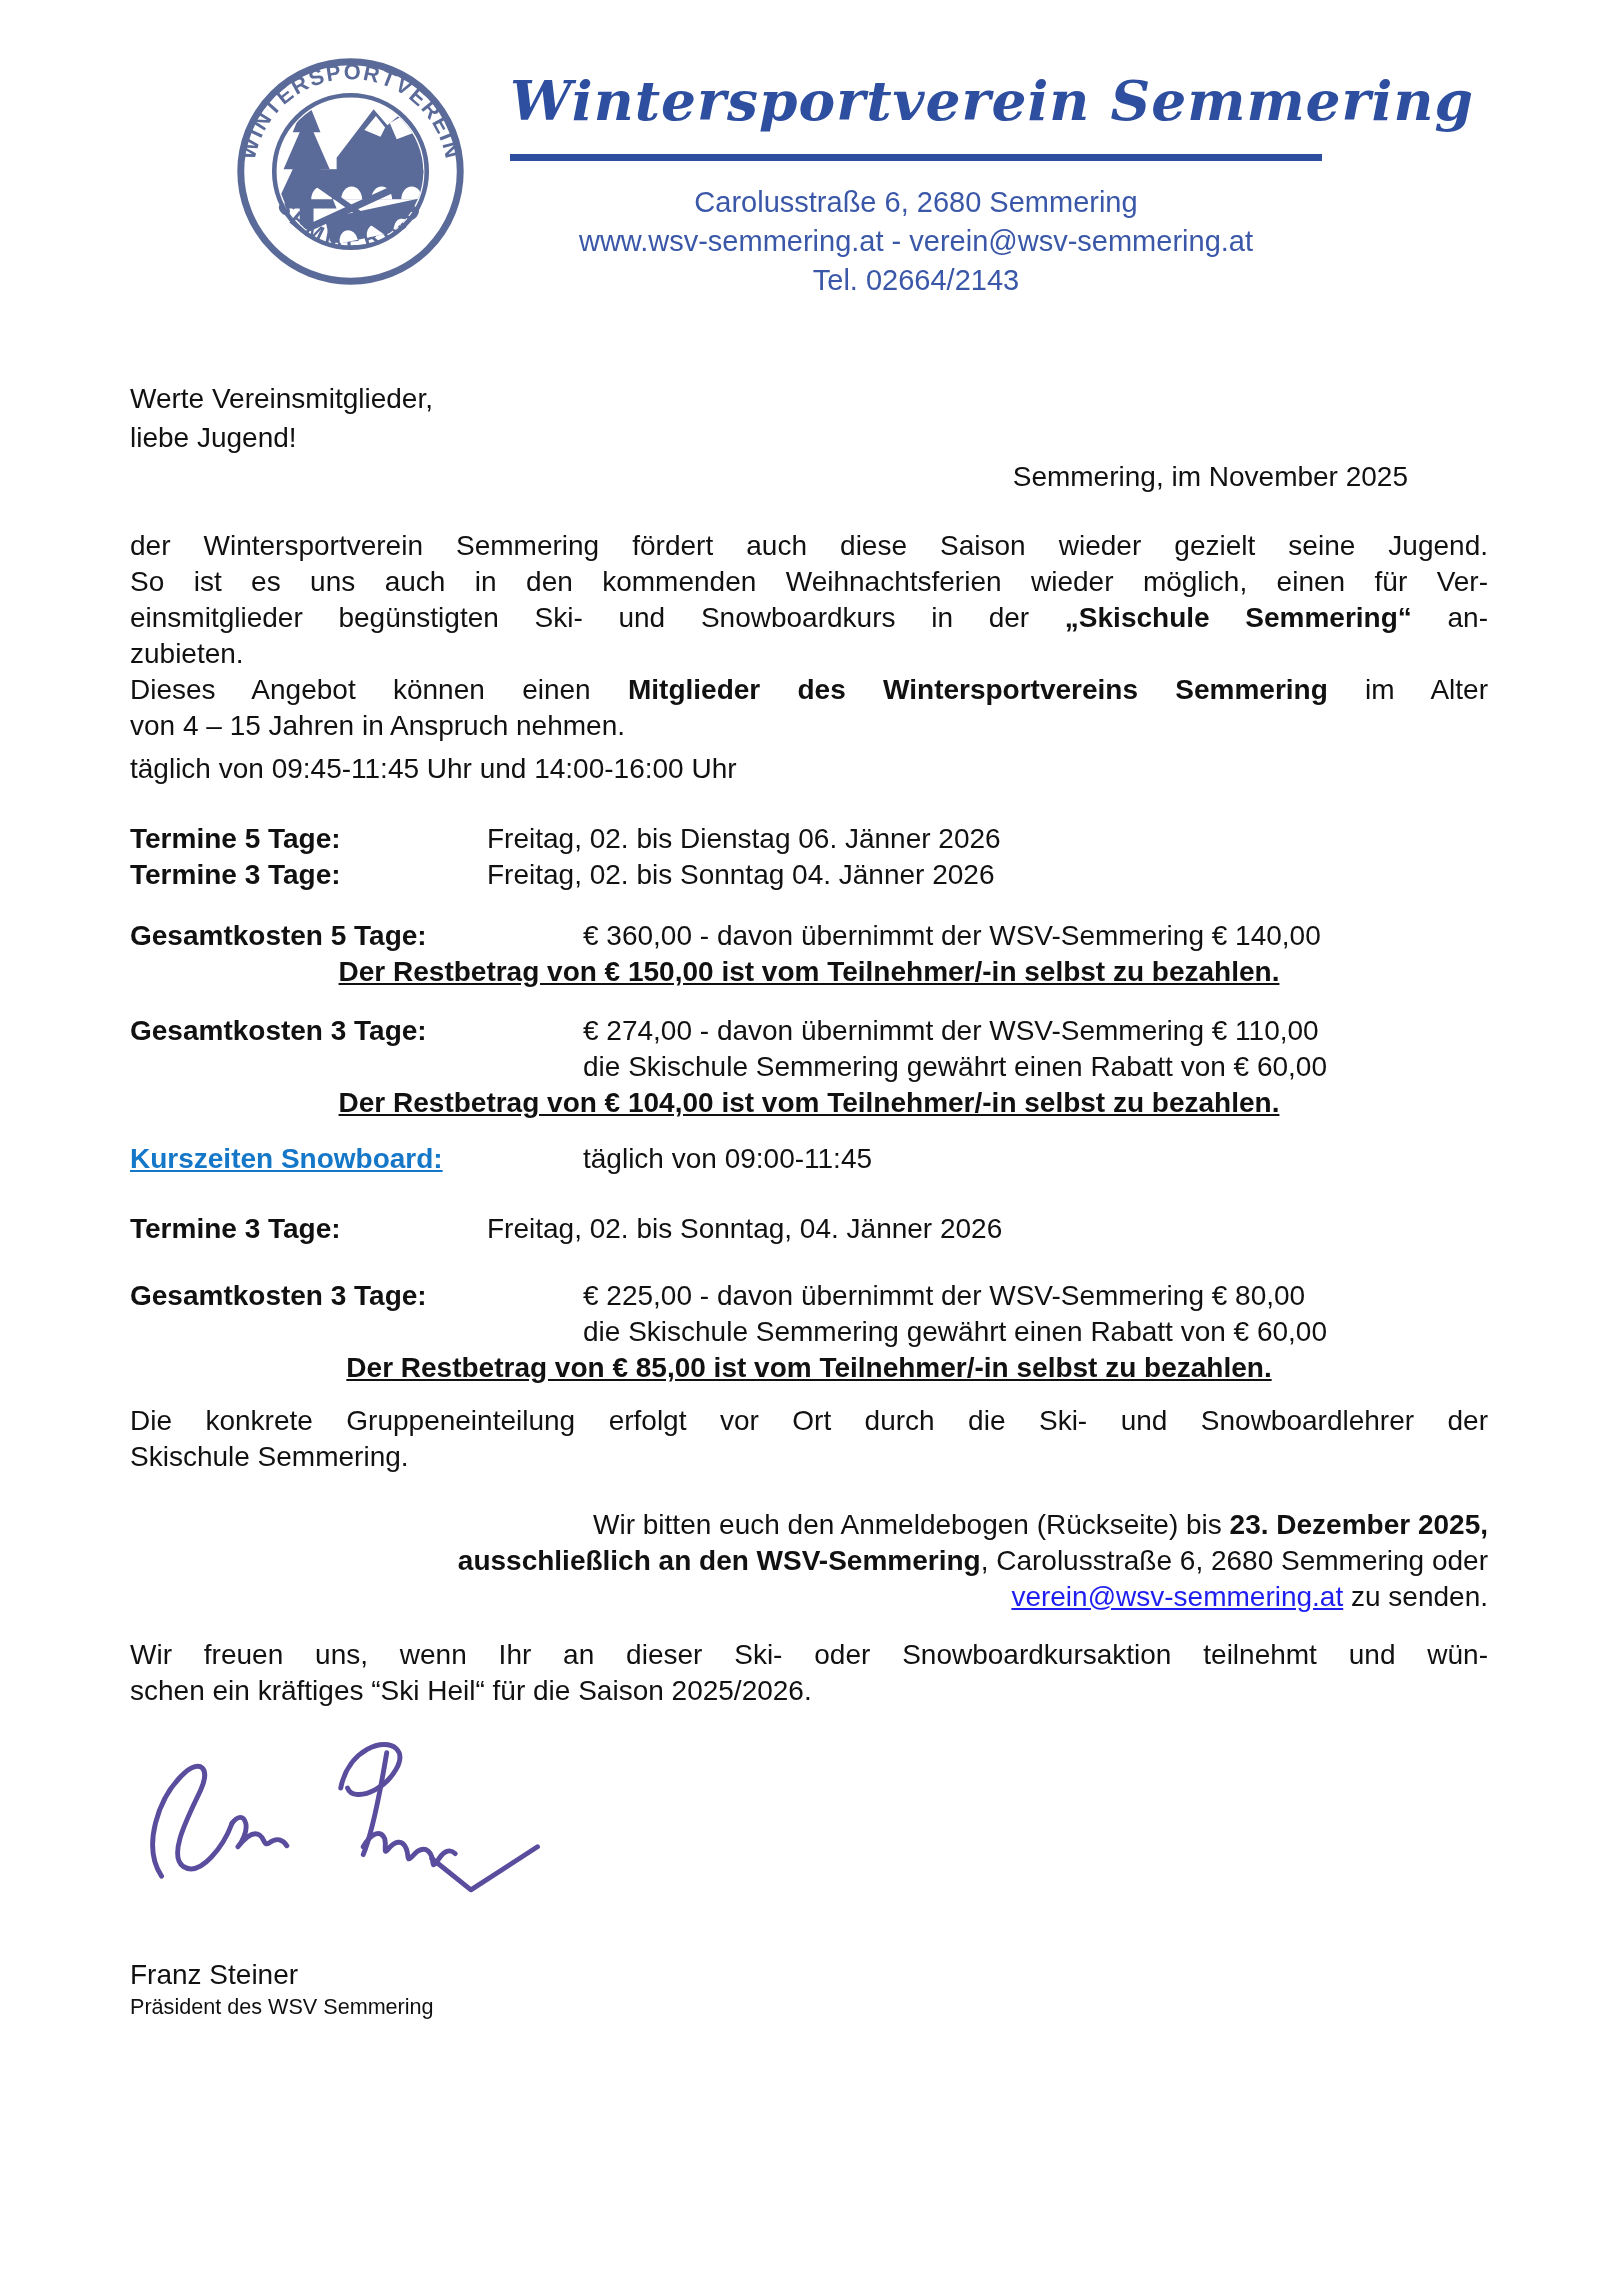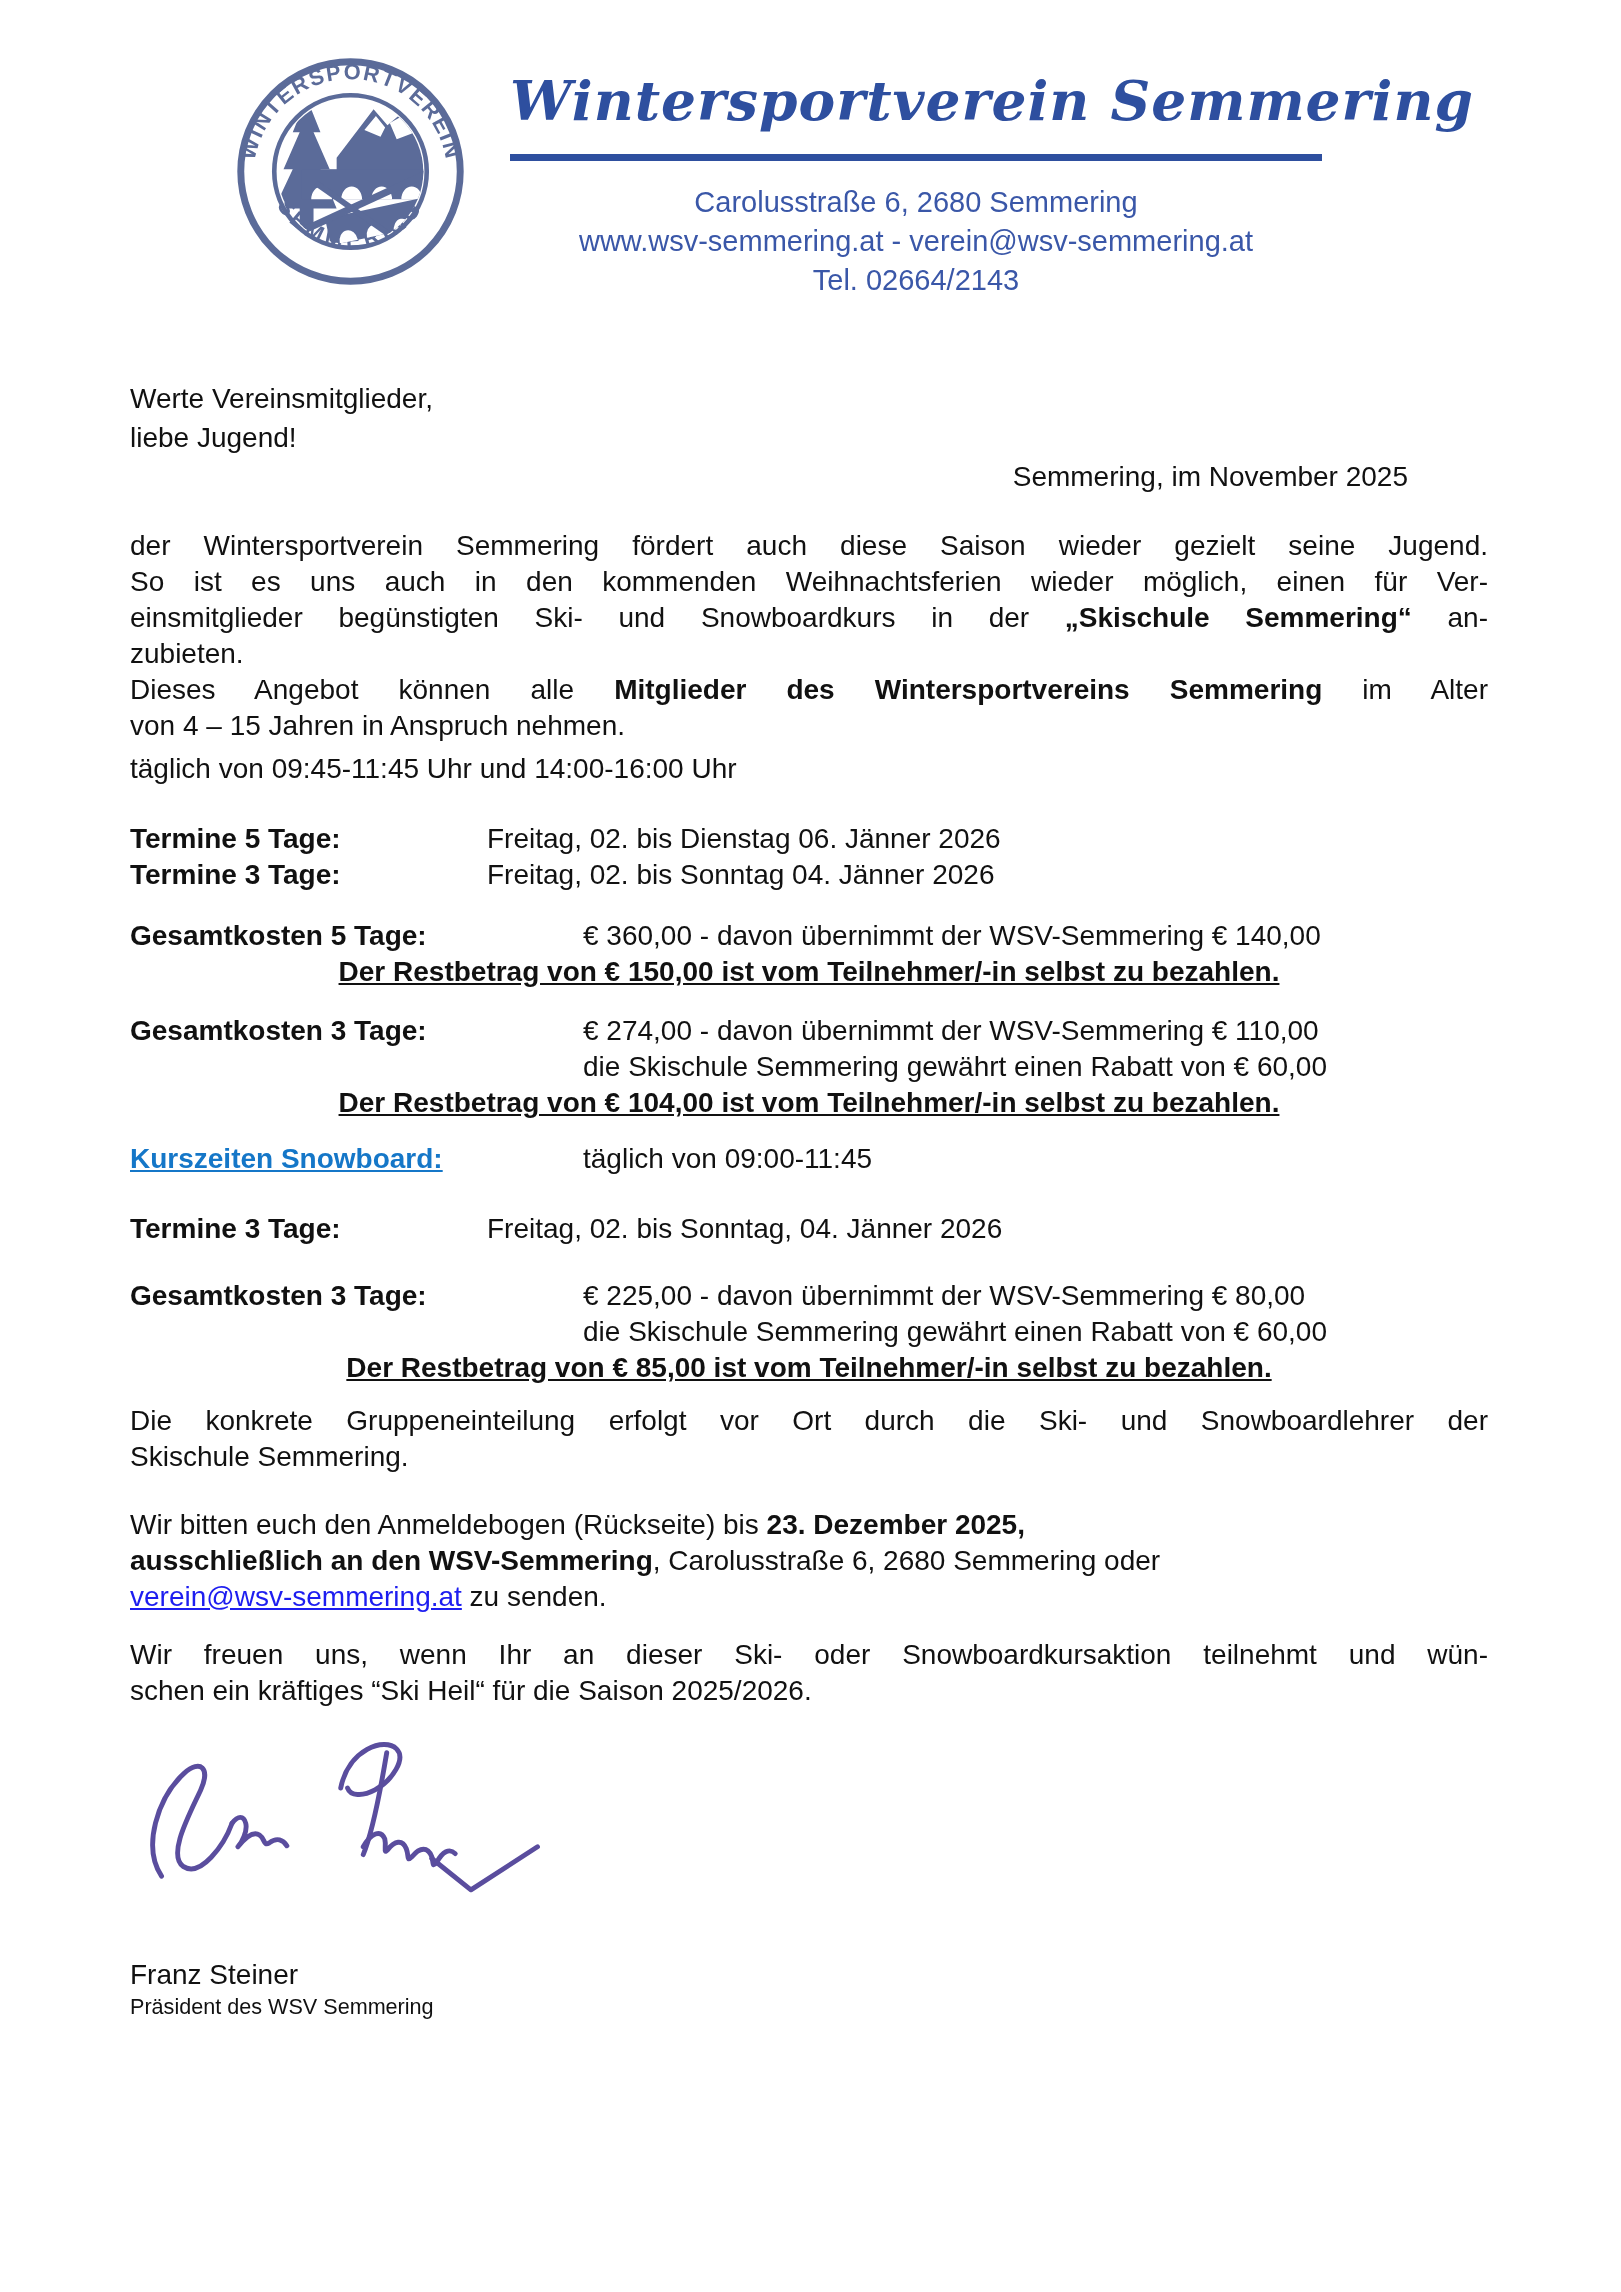--- a/index.html
+++ b/index.html
@@ -36,21 +36,21 @@
   }
   .address a,.address .plain{color:var(--address-blue);text-decoration:none;}
 
   
   .content{margin-left:130px;width:1358px;font-size:28px;line-height:36px;}
   .greeting-row{display:flex;margin-top:20.6px;line-height:39px;flex-direction:column;}
   .greeting-left{white-space:nowrap;}
   .date{margin-left:auto;margin-right:80px;align-self:flex-end;white-space:nowrap;}
 
   .jline{text-align:justify;text-align-last:justify;}
-  .center{text-align:left;}
+  .center{text-align:right;}
   .b{font-weight:bold;}
   .link{color:var(--link-blue);text-decoration:underline;cursor:pointer;}
   .hblue{color:var(--heading-blue);font-weight:bold;text-decoration:underline;}
 
   .row{display:flex;}
   .lab-h{display:inline-block;width:453px;flex-shrink:0;}
   .lab-t{display:inline-block;width:357px;flex-shrink:0;font-weight:bold;}
   .lab-k{display:inline-block;width:453px;flex-shrink:0;font-weight:bold;}
   .indent-k{margin-left:453px;}
   .rest{text-align:center;font-weight:bold;text-decoration:underline;}
@@ -124,21 +124,21 @@
         <div>liebe Jugend!</div>
       </div>
       <div class="date">Semmering, im November 2025</div>
     </div>
 
     <div style="margin-top:32px;">
         <div class="jline"><span>der Wintersportverein Semmering fördert auch diese Saison wieder gezielt seine Jugend.</span></div>
         <div class="jline"><span>So ist es uns auch in den kommenden Weihnachtsferien wieder möglich, einen für Ver-</span></div>
         <div class="jline"><span>einsmitglieder begünstigten Ski- und Snowboardkurs in der </span><span class="b">„Skischule Semmering“</span><span> an-</span></div>
         <div><span>zubieten.</span></div>
-        <div class="jline"><span>Dieses Angebot können alle </span><span class="b">Mitglieder des Wintersportvereins Semmering</span><span> im Alter</span></div>
+        <div class="jline"><span>Dieses Angebot können einen </span><span class="b">Mitglieder des Wintersportvereins Semmering</span><span> im Alter</span></div>
         <div><span>von 4 – 15 Jahren in Anspruch nehmen.</span></div>
       </div>
 
     <div class="row" style="margin-top:7.8px;">
       <span>täglich von 09:45-11:45 Uhr und 14:00-16:00 Uhr</span>
     </div>
 
     <div style="margin-top:34px;">
       <div class="row">
         <span class="lab-t">Termine 5 Tage:</span>

